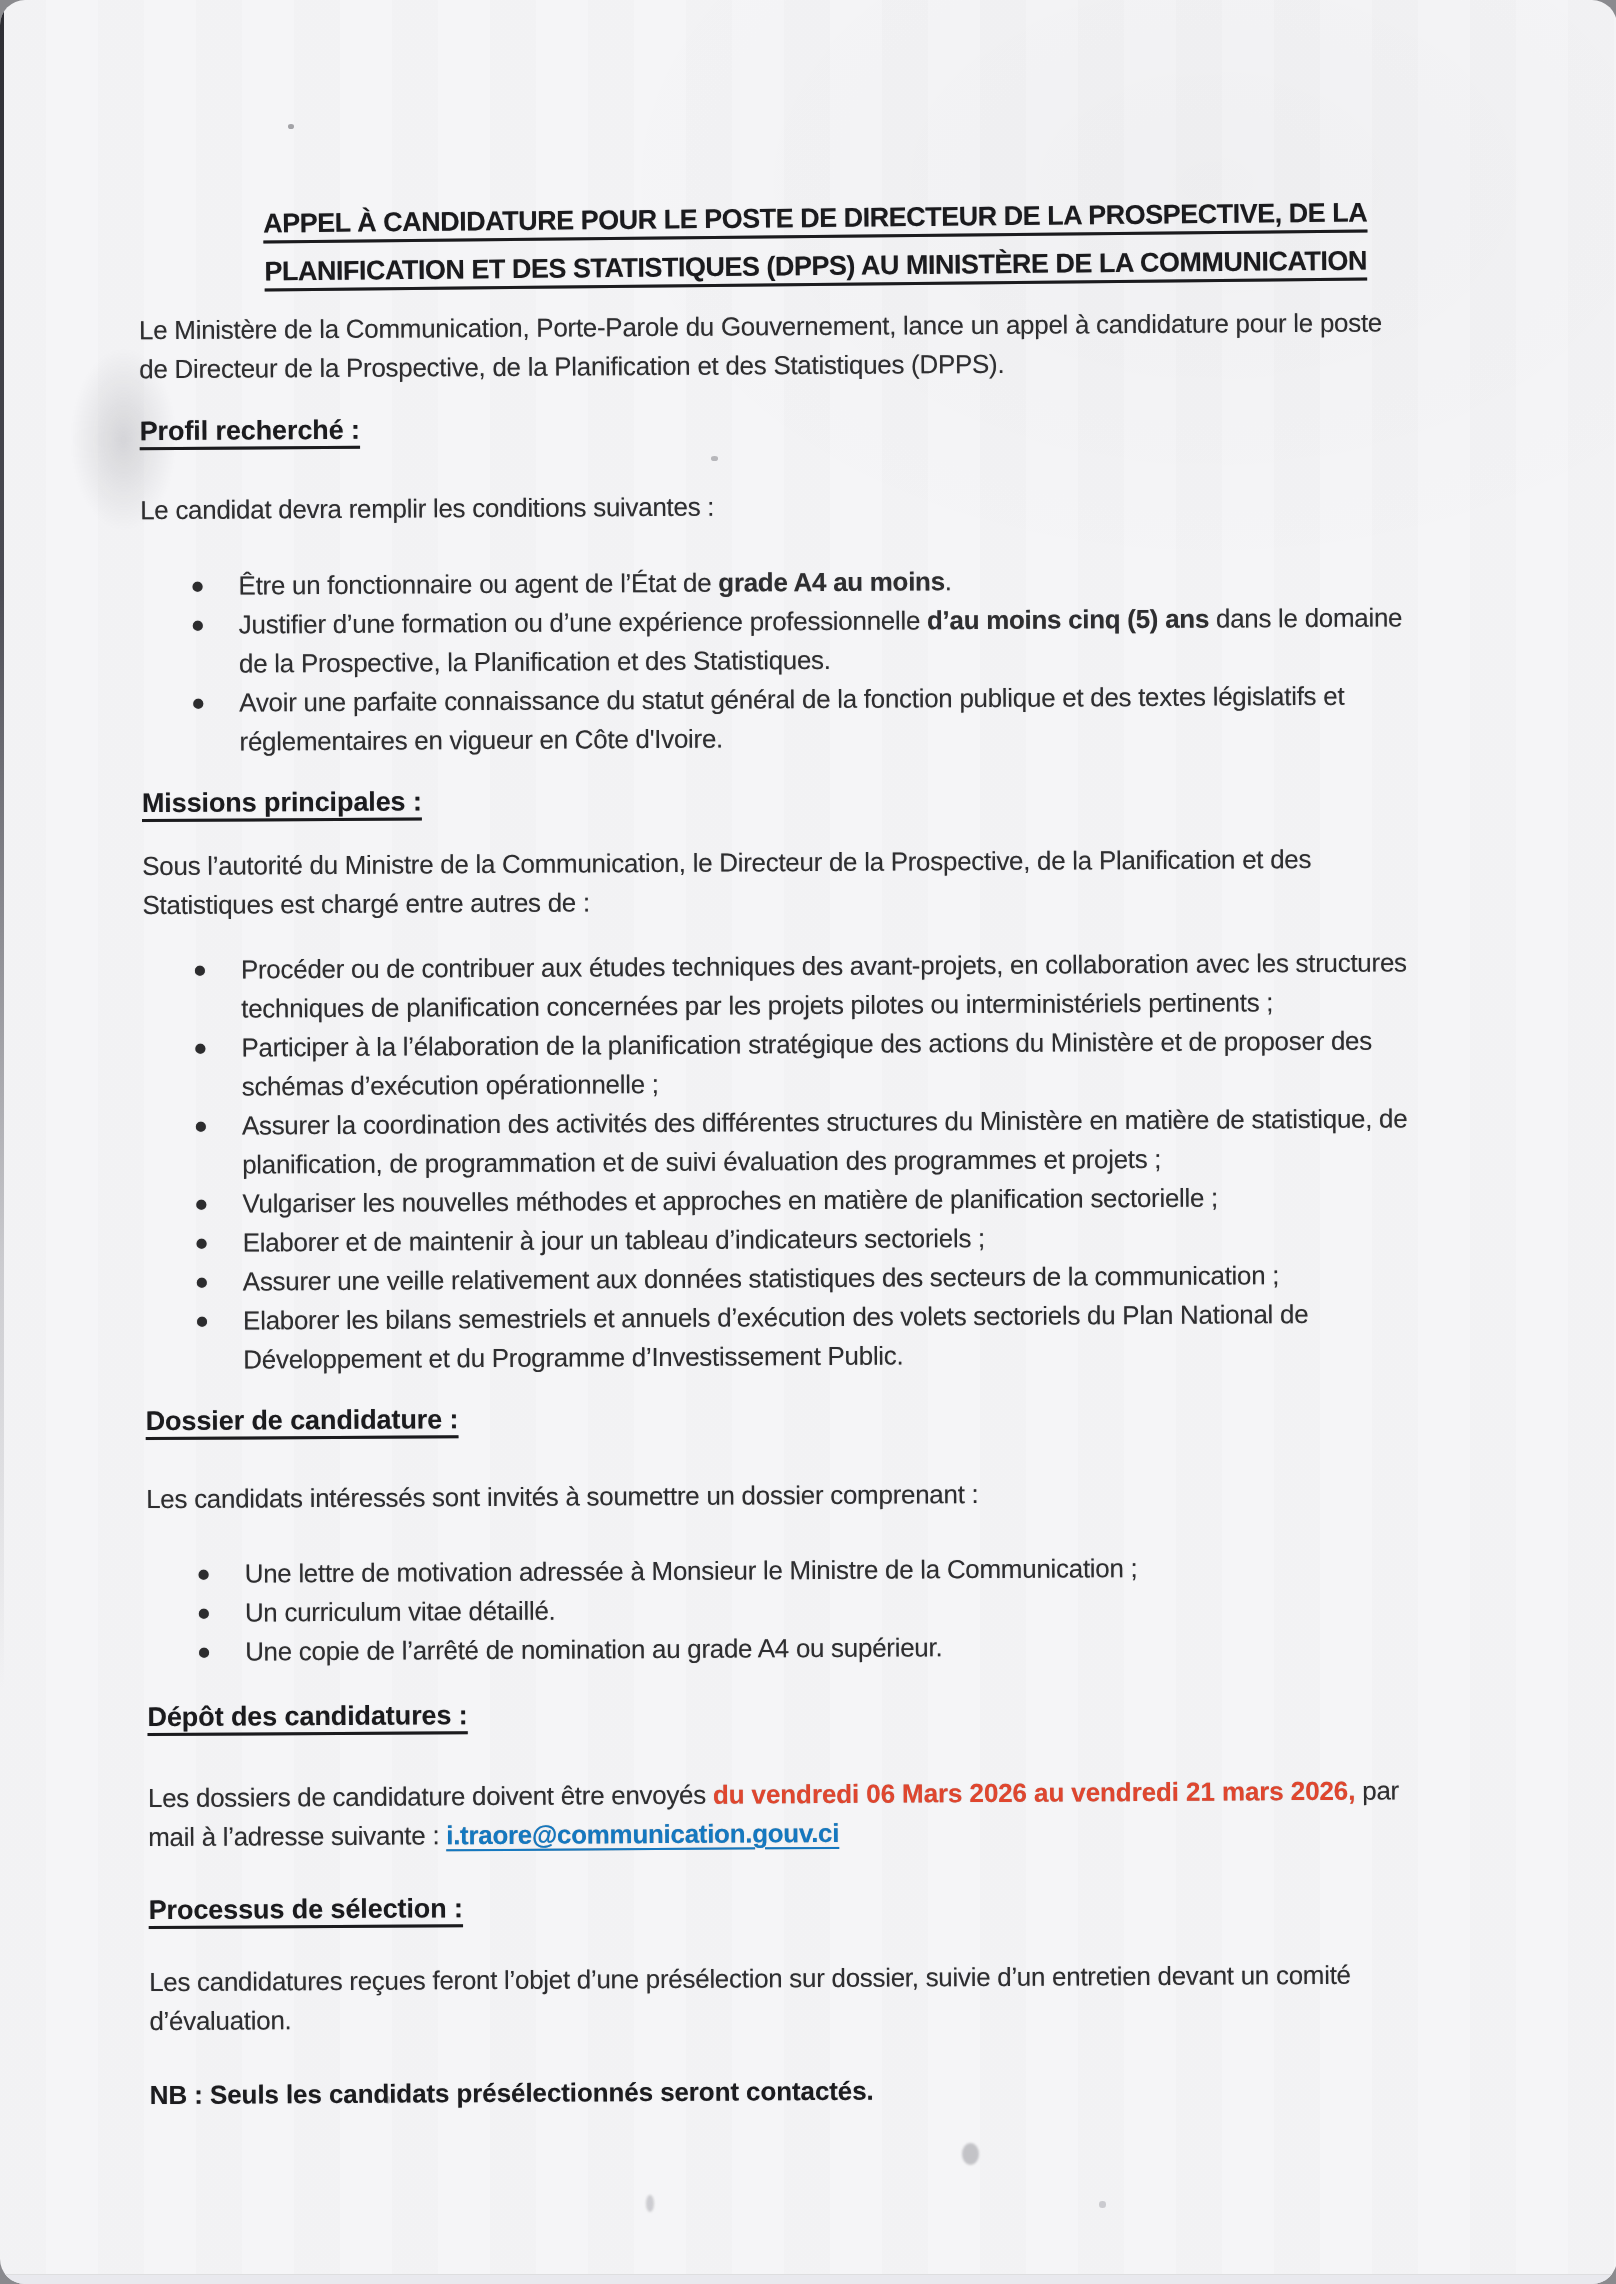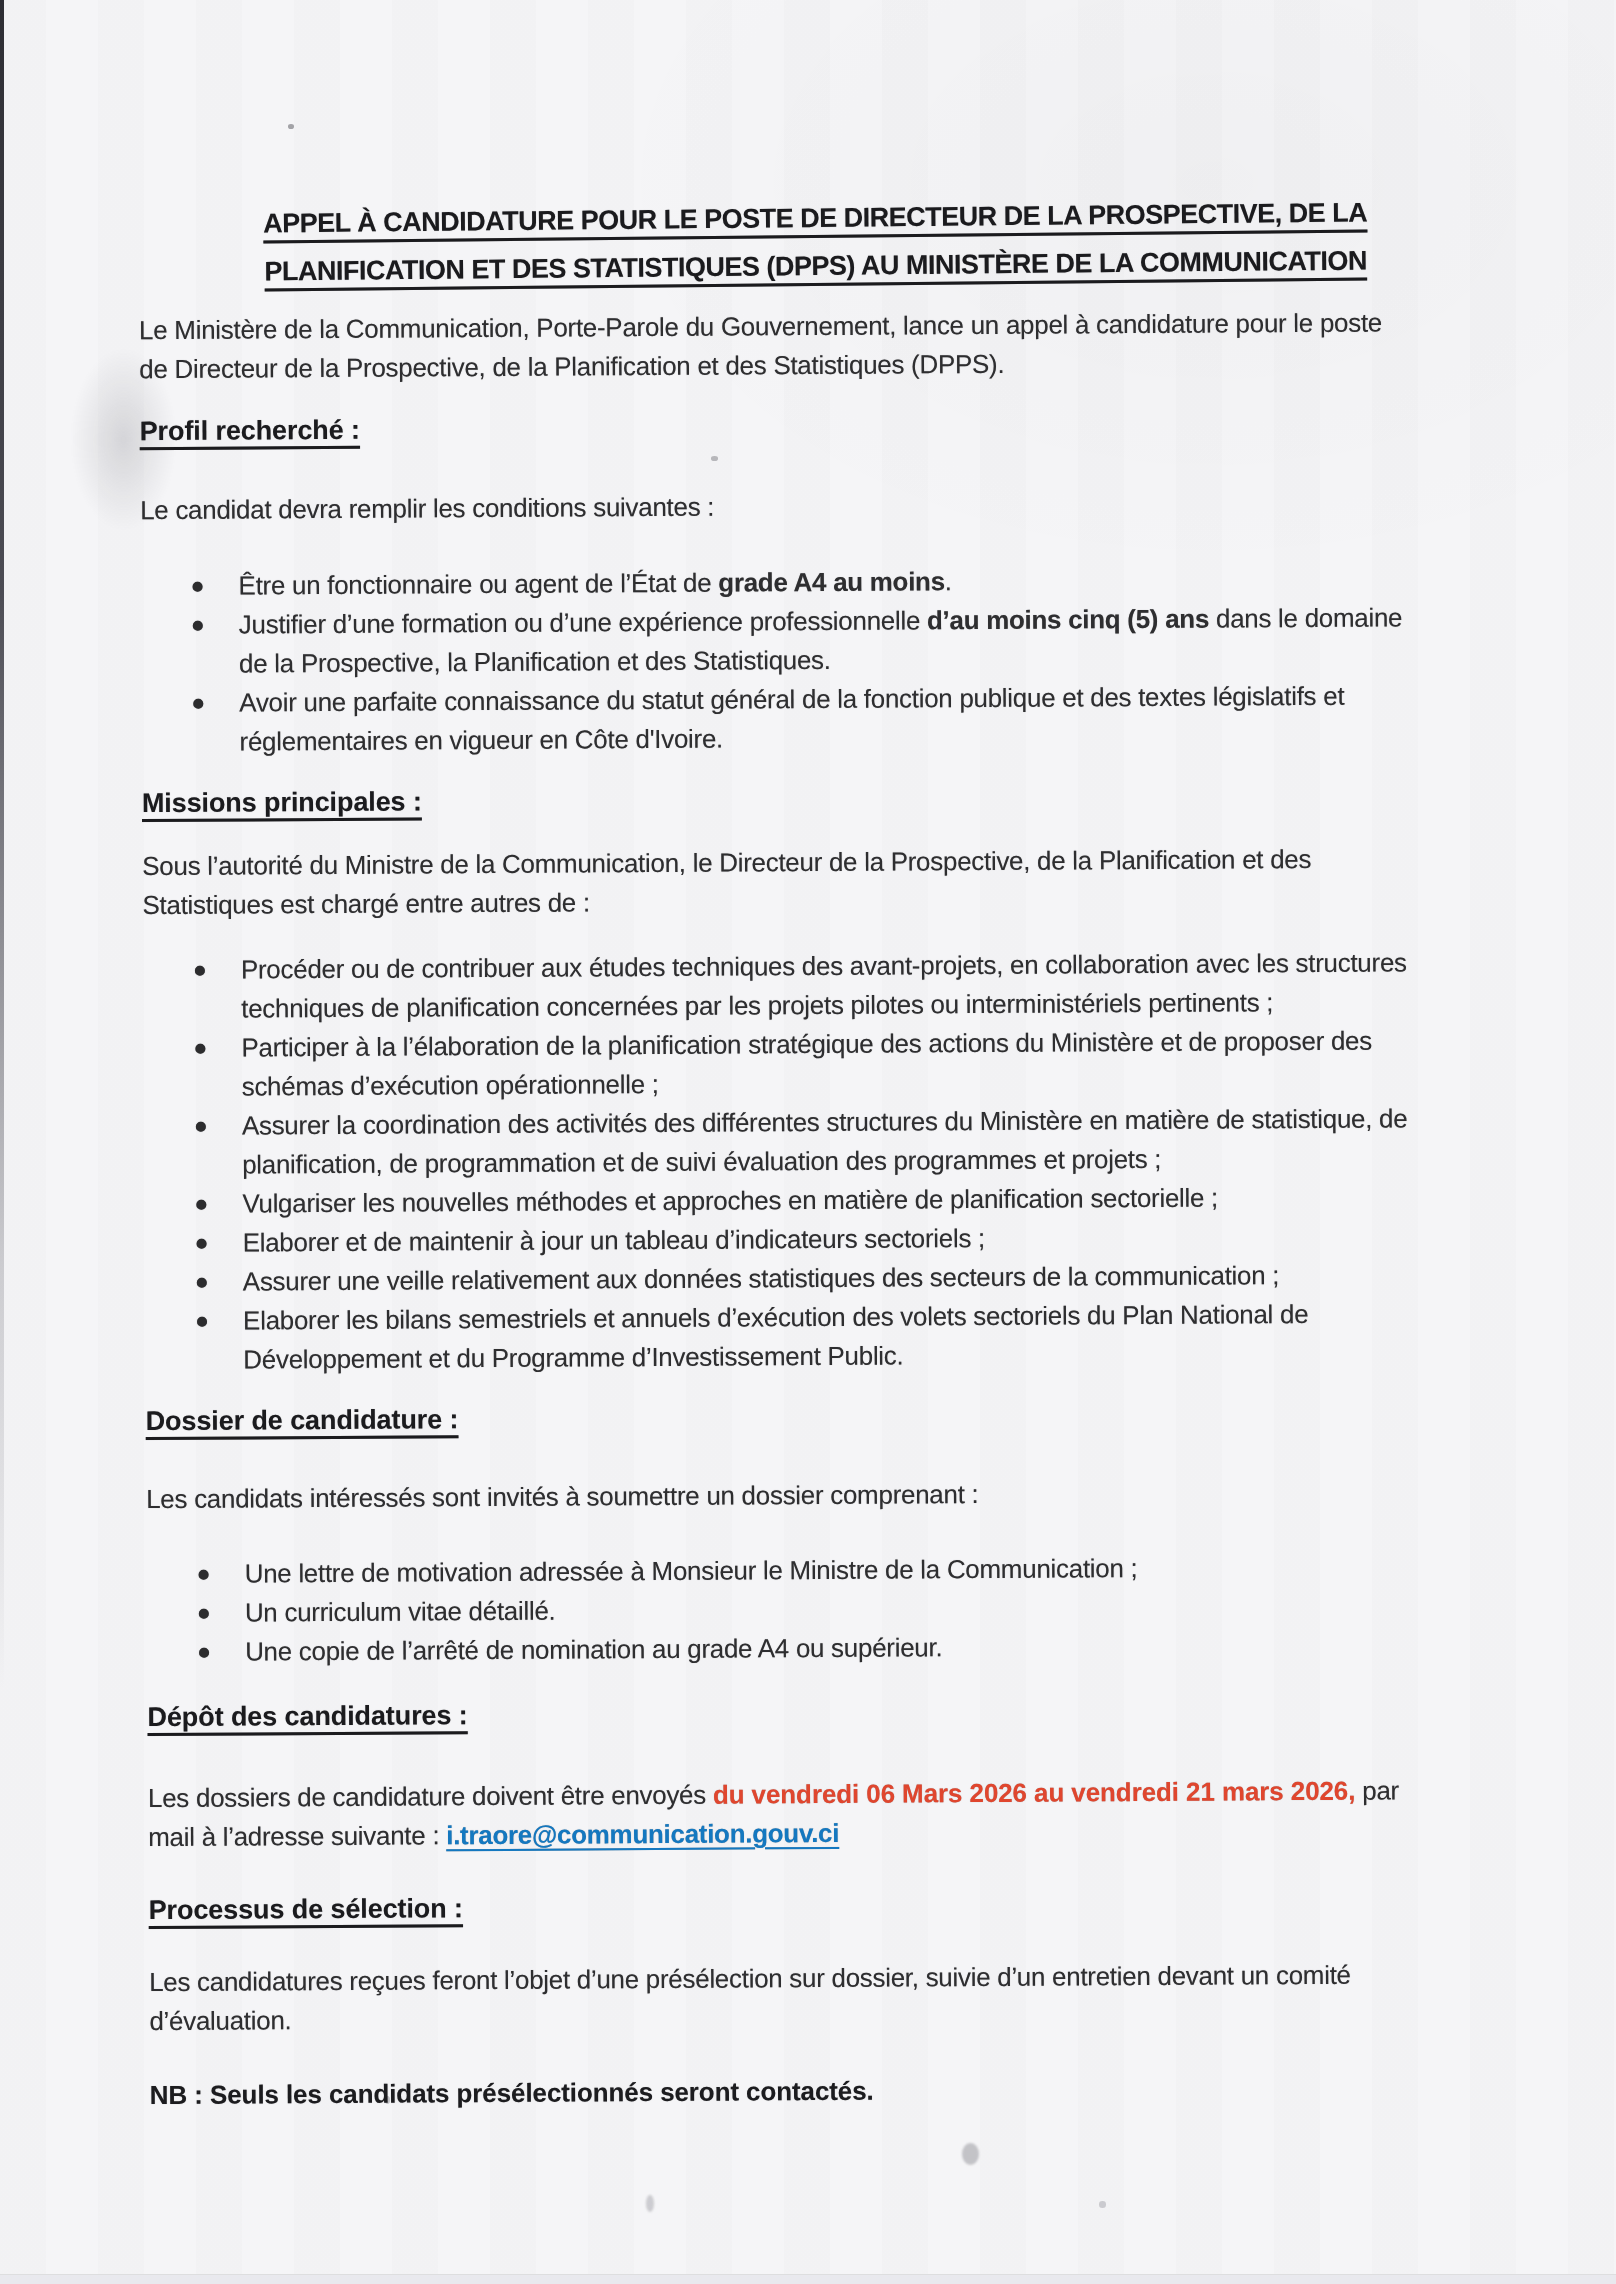--- a/index.html
+++ b/index.html
@@ -8,20 +8,21 @@
     position:relative;
     width:1617px; height:2284px;
     margin:0 auto;
     background:
       radial-gradient(ellipse 911px 586px at 75% 8%, rgba(0,0,0,0.018), rgba(0,0,0,0) 70%),
       repeating-linear-gradient(90deg, rgba(0,0,0,0.012) 0 46px, rgba(0,0,0,0) 46px 98px),
       #f5f5f7;
     overflow:hidden;
     font-family:"Liberation Sans","DejaVu Sans",sans-serif;
     color:#2e2e30;
+    border-radius:25px;
   }
   .edge-left {
     position:absolute; left:0; top:0; width:3.9px; height:74%;
     background:linear-gradient(180deg,#2d2d33 0%,#4c4c54 35%,rgba(90,90,100,0.25) 75%,rgba(90,90,100,0) 100%);
   }
   .edge-bottom {
     position:absolute; left:0; bottom:0; width:100%; height:10.4px;
     background:#e9e9ee; border-top:0.7px solid #dededf;
   }
   .smudge {

